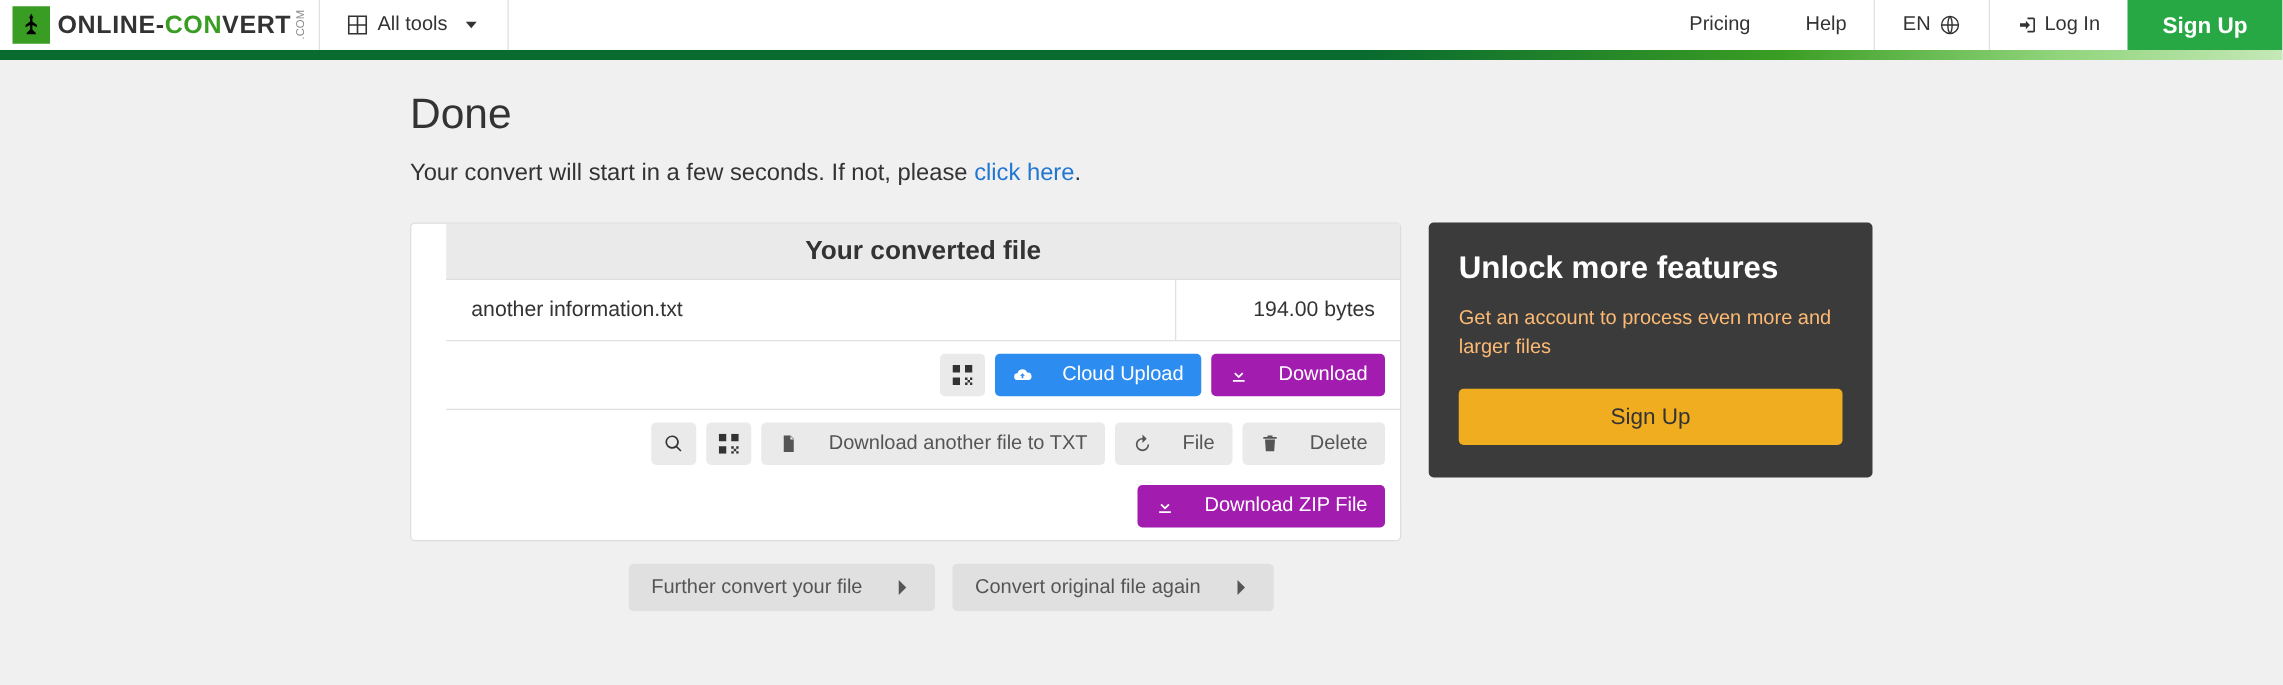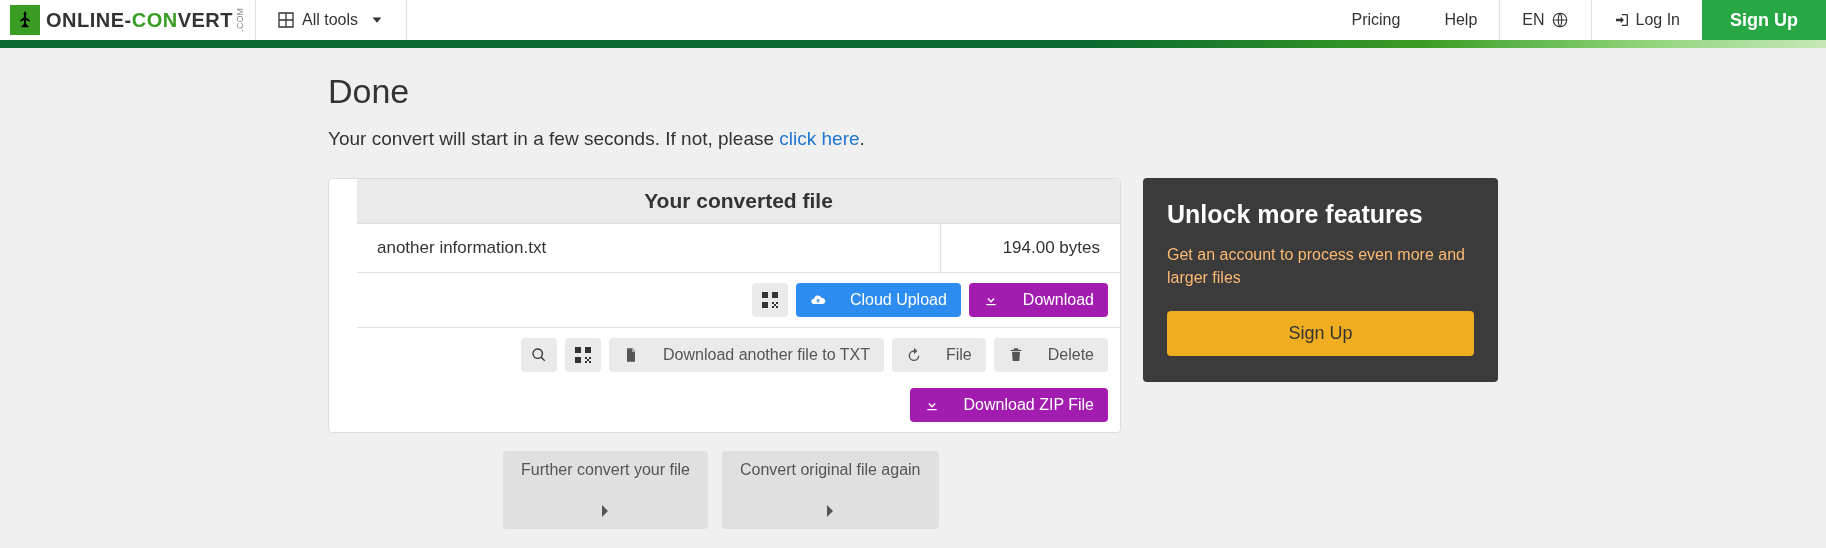--- a/index.html
+++ b/index.html
@@ -53,21 +53,21 @@
 .btn svg { width: 16px; height: 16px; flex-shrink: 0; }
 
 
 .sidebar { width: 355px; background: #3b3b3b; color: #fff; border-radius: 4px; padding: 22px 24px 26px; }
 .sidebar h2 { font-size: 25px; font-weight: 600; margin-bottom: 14px; }
 .sidebar p { font-size: 16px; color: #fdba74; line-height: 1.45; margin-bottom: 22px; }
 .signup-btn { display: block; width: 100%; background: #f0ad1f; color: #333; text-align: center; padding: 12px; font-size: 18px; border-radius: 4px; cursor: pointer; border: none; }
 
 
 .bottom-btns { display: flex; gap: 14px; margin-top: 18px; margin-left: 175px; }
-.bottom-btns .btn { background: #e0e0e0; color: #555; padding: 10px 18px; flex-direction: column; }
+.bottom-btns .btn { background: #e0e0e0; color: #555; padding: 10px 18px; }
 </style>
 </head>
 <body>
 
 <div class="header">
   <div class="logo-wrap">
     <div class="logo-badge">
       <svg viewBox="0 0 24 24">
           <path fill="#000" d="M12 2l2 4h-1v3l4 3v2l-4-2v4l3 3v1H8v-1l3-3v-4l-4 2v-2l4-3V6h-1z"></path>
         </svg>

